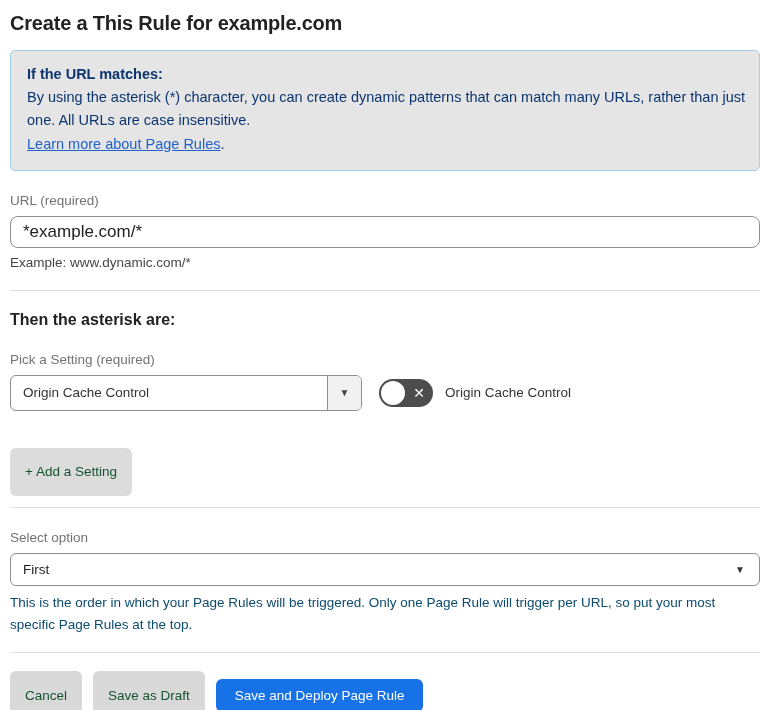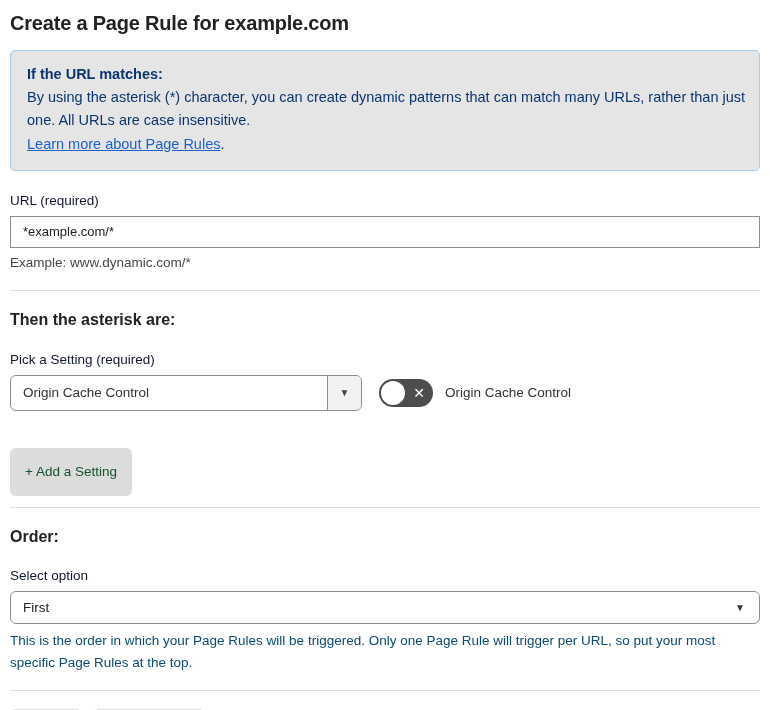--- a/index.html
+++ b/index.html
@@ -26,26 +26,26 @@
     font-size: 14.5px;
     line-height: 1.6;
     margin-bottom: 22px;
   }
   .info-box .info-heading { font-weight: bold; font-size: 14.5px; }
   .info-box a.info-link {
     color: #2060c8; text-decoration: underline; cursor: pointer;
   }
   .info-box .info-link-suffix { color: #0c3570; }
 
-  .field-label { font-size: 13.5px; color: #0f172a; margin-bottom: 8px; display: block; }
+  .field-label { font-size: 13.5px; color: #737373; margin-bottom: 8px; display: block; }
 
   .text-input {
     width: 100%; height: 32px;
-    border: 1px solid #8e8e8e; border-radius: 0;
-    padding: 0 12px; font-size: 13px; color: #222;
+    border: 1px solid #8e8e8e; border-radius: 8px;
+    padding: 0 12px; font-size: 17px; color: #222;
     font-family: "Liberation Sans", "DejaVu Sans", sans-serif;
     outline: none; background: #fff;
   }
   .helper-text { font-size: 13.5px; color: #464646; margin-top: 7px; }
 
   .divider { border: none; border-top: 1px solid #dedede; margin: 20px 0 0 0; }
 
   .section-heading { font-size: 16px; font-weight: bold; color: #222; margin-top: 20px; }
 
   .setting-row { display: flex; align-items: center; margin-top: 2px; }
@@ -106,21 +106,21 @@
   }
 
   .footer-row { display: flex; align-items: center; gap: 11px; margin-top: 18px; }
   .btn-primary { background: #1672e6; color: #ffffff; padding: 0 19px; height: 33px; }
 </style>
 </head>
 <body>
 
 <div class="container">
 
-  <h1 class="page-title">Create a Page Rule for example.com</h1>
+  <h1 class="page-title">Create a This Rule for example.com</h1>
 
   <div class="info-box">
     <div class="info-heading">If the URL matches:</div>
     <div class="info-body">By using the asterisk (*) character, you can create dynamic patterns that can match many URLs, rather than just one. All URLs are case insensitive.</div>
     <div>
       <a class="info-link">Learn more about Page Rules</a><span class="info-link-suffix">.</span>
     </div>
   </div>
 
   <label class="field-label">URL (required)</label>
@@ -144,21 +144,20 @@
       <span class="knob"></span>
       <span class="toggle-x">✕</span>
     </div>
     <span class="toggle-label">Origin Cache Control</span>
   </div>
 
   <button class="btn btn-add">+ Add a Setting</button>
 
   <hr class="divider" style="margin-top: 11px;">
 
-  <h2 class="section-heading">Order:</h2>
 
   <label class="field-label" style="margin-top: 22px;">Select option</label>
 
   <div class="select-box">
     <span>First</span>
     <span class="select-arrow">▼</span>
   </div>
 
   <div class="order-helper">This is the order in which your Page Rules will be triggered. Only one Page Rule will trigger per URL, so put your most specific Page Rules at the top.</div>
 

